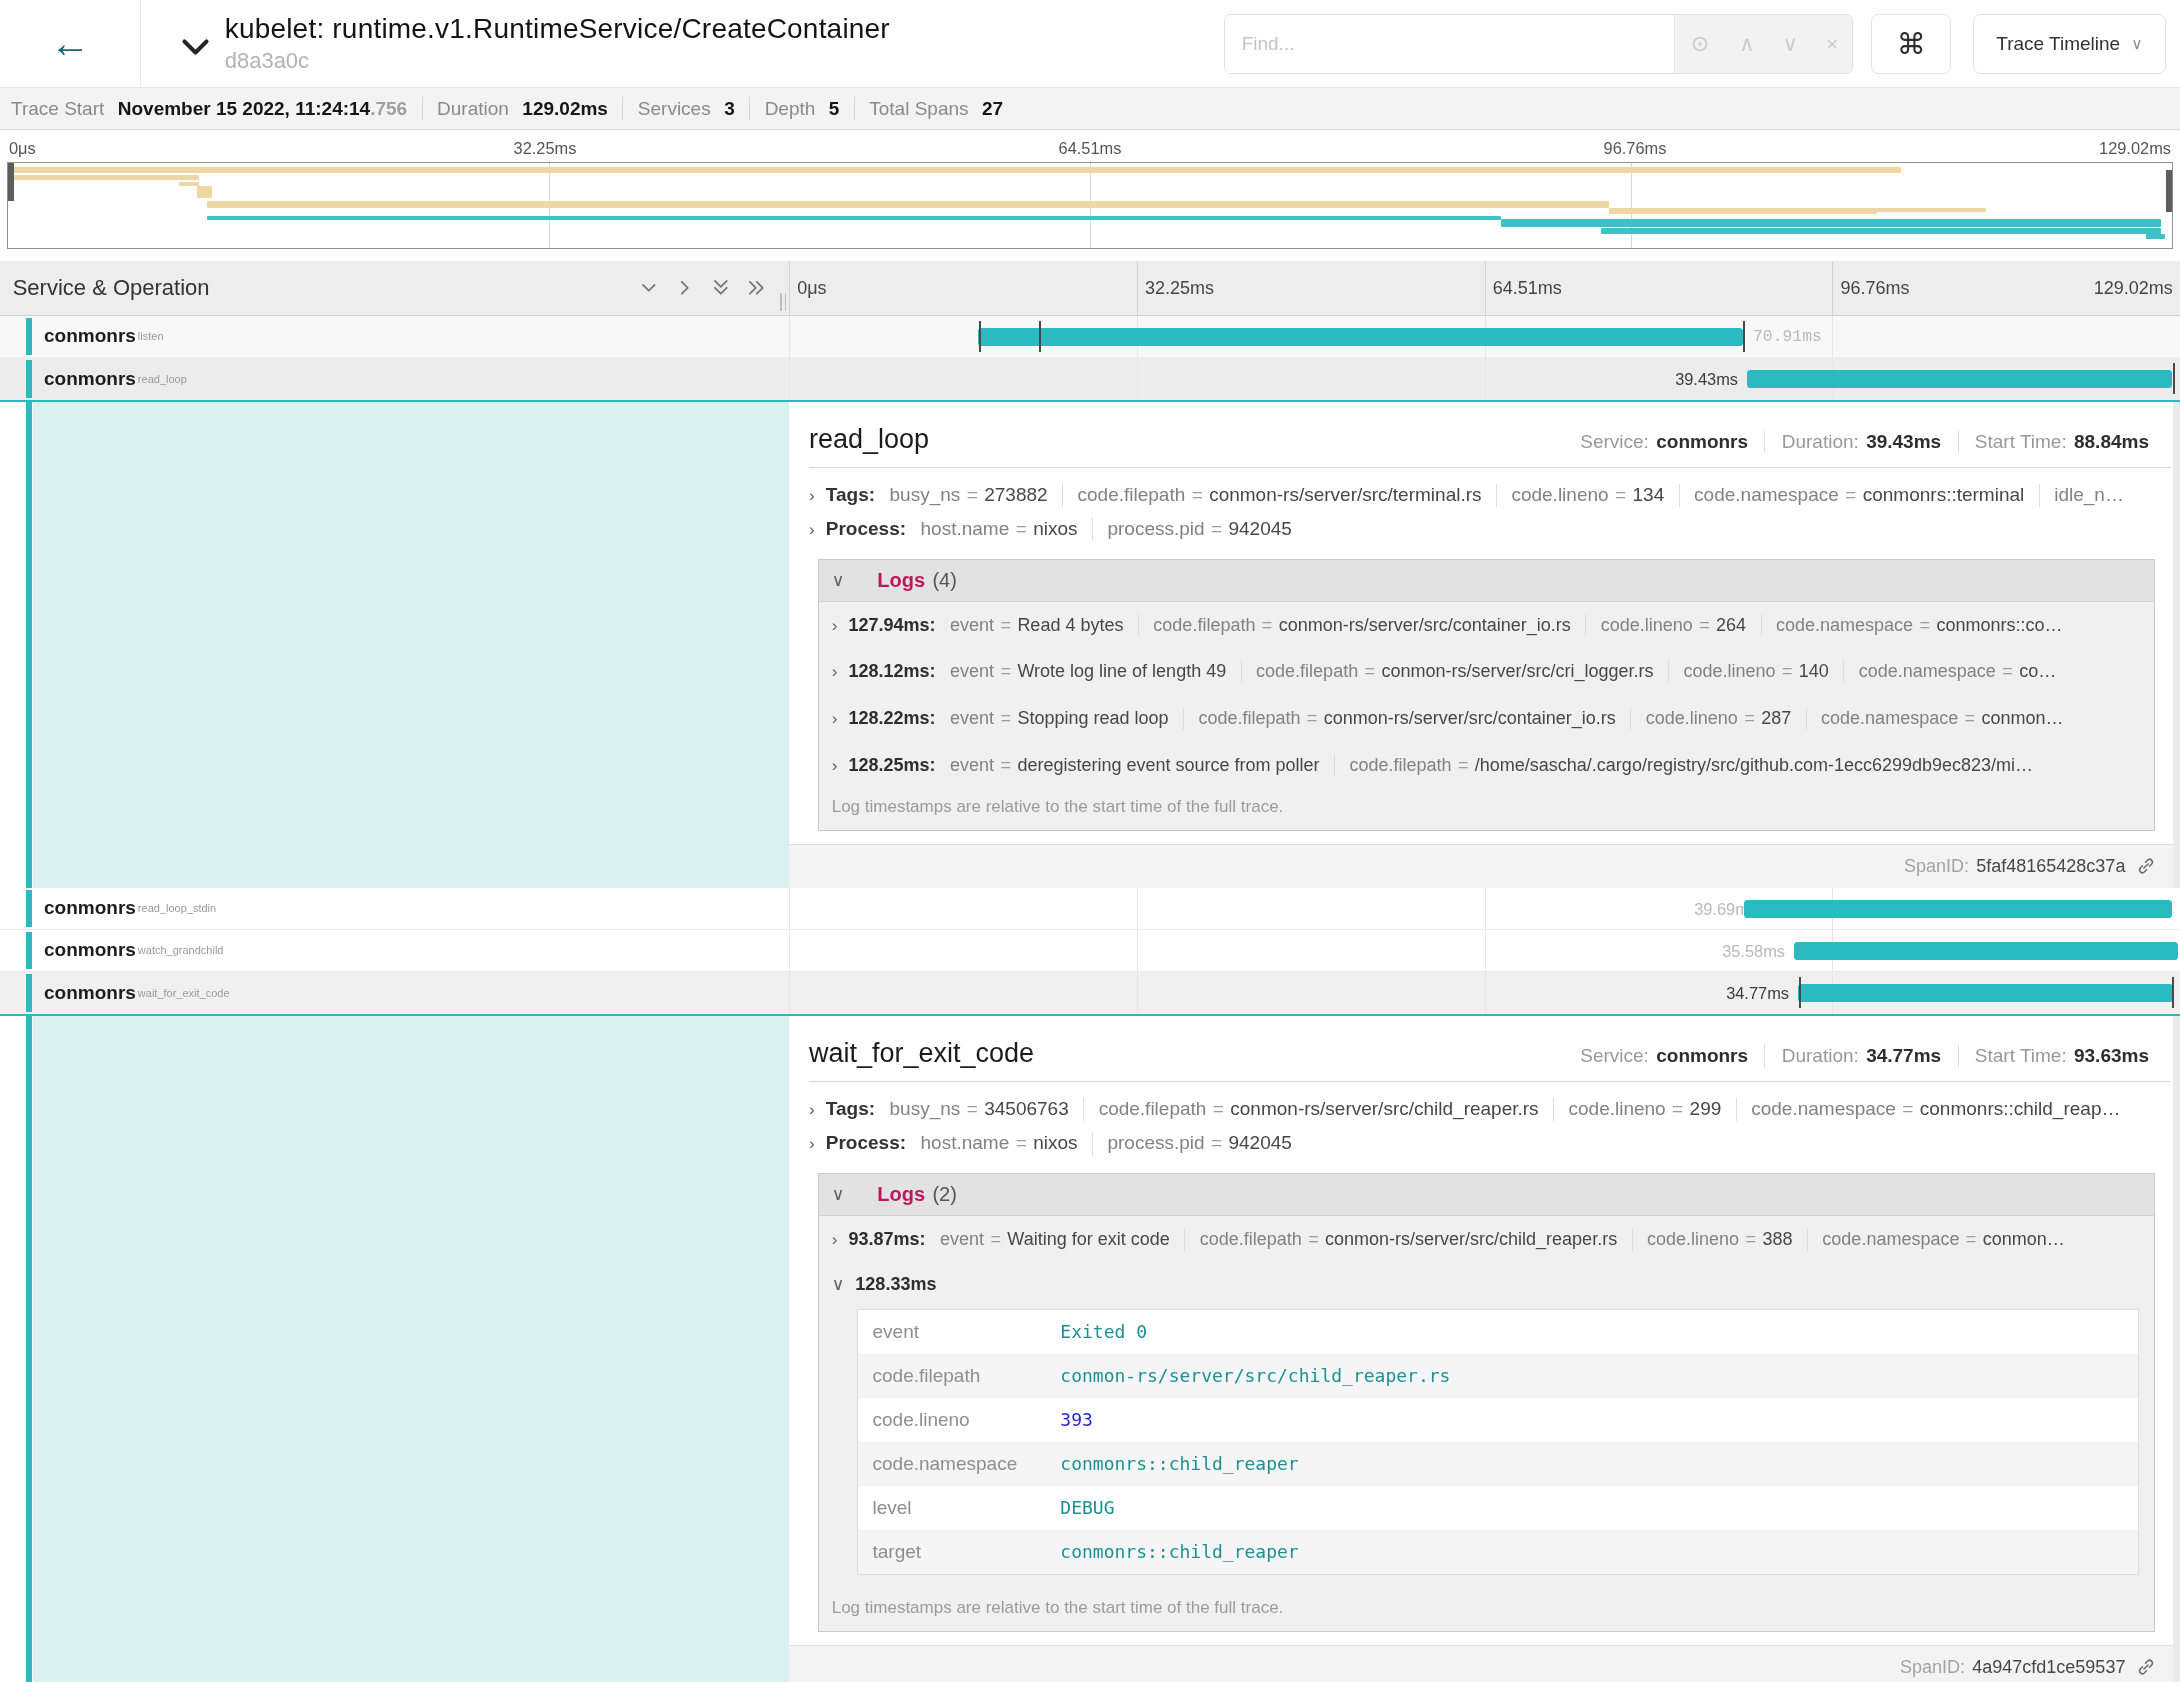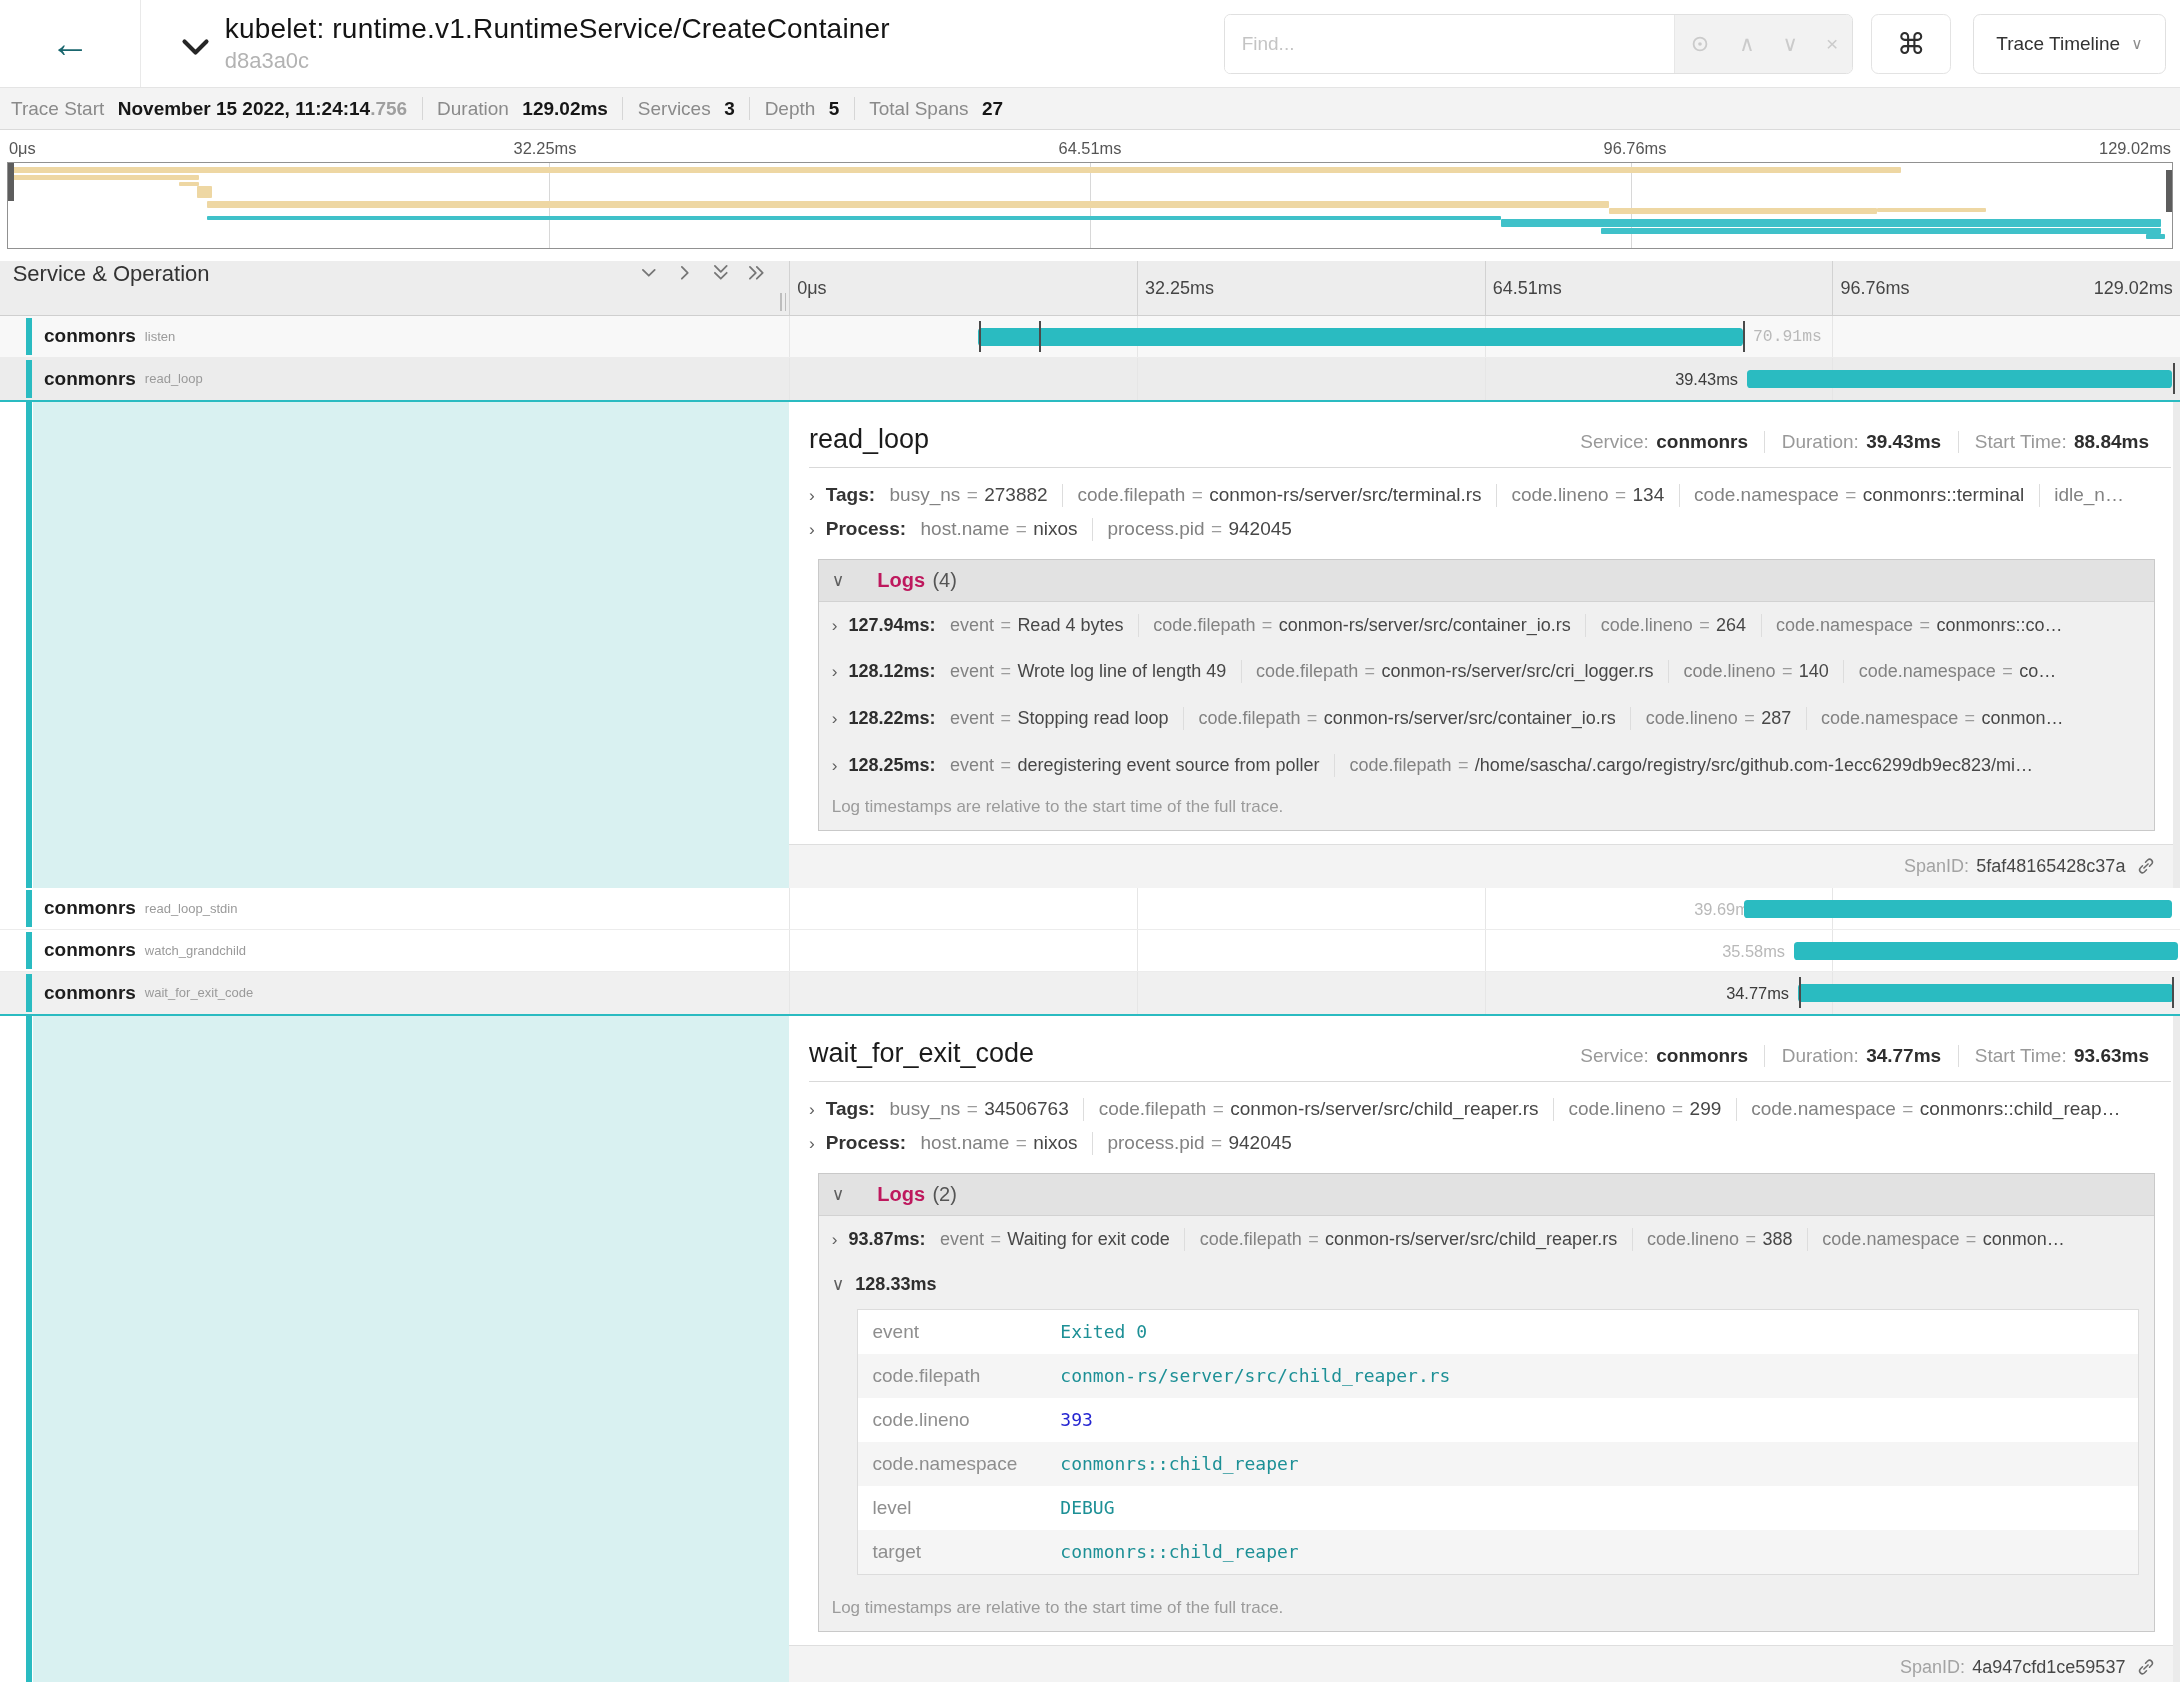--- a/index.html
+++ b/index.html
@@ -38,36 +38,36 @@
   .mm-ruler .tick { position:absolute; bottom:4.5px; }
   .mm-canvas { height:87px; margin:0 7.3px; border:0.9px solid #919191; position:relative; background:#fff; }
   .mm-grid { position:absolute; top:0; bottom:0; width:0.9px; background:#d8d8d8; }
   .mm-bar { position:absolute; border-radius:0.9px; }
   .mm-bar.tan { background:#eed7a3; }
   .mm-bar.teal { background:#3fc1c9; }
   .mm-handle { position:absolute; width:5.5px; background:#5d5d5d; z-index:3; cursor:ew-resize; }
 
   
   .grid-header { height:55px; display:flex; background:#ededed; border-bottom:0.9px solid #cfcfcf; margin-top:11.8px; }
-  .gh-left { width:789px; display:flex; align-items:flex-start; position:relative;gap:28px; }
+  .gh-left { width:789px; display:flex; align-items:center; position:relative;gap:28px; }
   .gh-title { font-size:22px; color:#333; padding-left:12.7px; }
   .gh-icons { margin-left:auto; display:flex; gap:12.7px; padding-right:20px; color:#4f4f4f; }
   .gh-icons .gico { cursor:pointer; display:flex; align-items:center; opacity:0.75; }
   .gh-resize { position:absolute; right:2.7px; bottom:3.6px; display:flex; gap:2.7px; cursor:col-resize; }
   .gh-resize i { display:block; width:1.8px; height:18px; background:#bdbdbd; }
   .gh-right { flex:1; position:relative; font-size:18px; color:#454545; }
   .gh-right .gline { position:absolute; top:0; bottom:0; width:0.9px; background:#d2d2d2; }
   .gh-right .tick { position:absolute; top:50%; transform:translateY(-50%); }
 
   
   .span-row { height:42px; display:flex; position:relative; border-bottom:0.9px solid #ececec; }
   .row-left { width:789px; position:relative; display:flex; align-items:center; padding-left:44px; cursor:pointer; }
   .accent { position:absolute; left:26px; top:1.8px; bottom:1.8px; width:6.4px; background:#2abbc1; }
   .svc { font-size:19px; font-weight:bold; color:#1d1d1d; }
-  .op { font-size:13px; color:#9a9a9a; margin-left:9px; }
+  .op { font-size:11px; color:#9a9a9a; margin-left:2px; }
   .row-right { flex:1; position:relative; }
   .row-gridline { position:absolute; top:0; bottom:0; width:0.9px; background:#e6e6e6; }
   .bar { position:absolute; top:11.8px; height:18px; border-radius:3.6px; background:#2abbc1; z-index:1; cursor:pointer; }
   .bar-tick { position:absolute; top:5.5px; height:31px; width:1.8px; background:#4a4a4a; z-index:2; }
   .bar-label { position:absolute; top:0; line-height:42px; font-size:16.4px; color:#b9b9b9; white-space:nowrap; }
   .bar-label.dark { color:#3c3c3c; }
 
   
   .detail { display:flex; border-top:2.7px solid #2abbc1; }
   .detail-left { width:789px; position:relative; background:#fff; }

